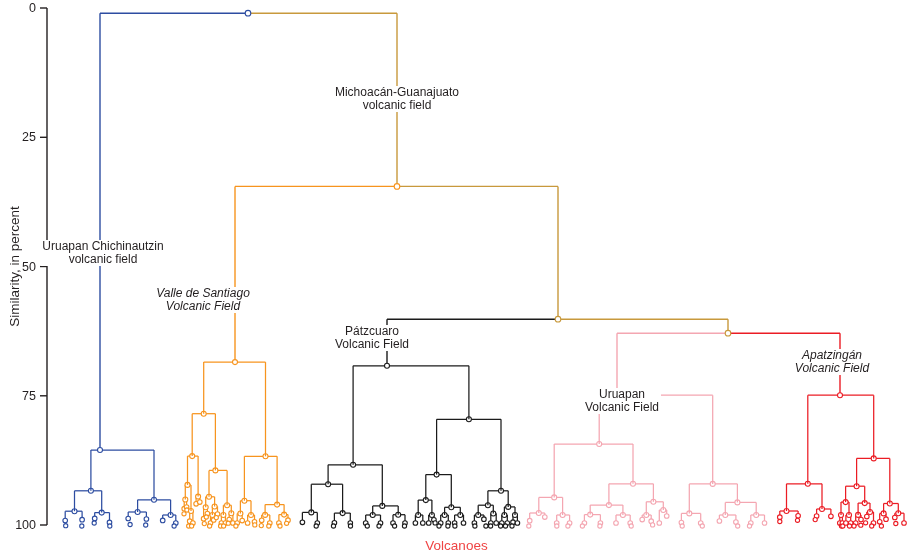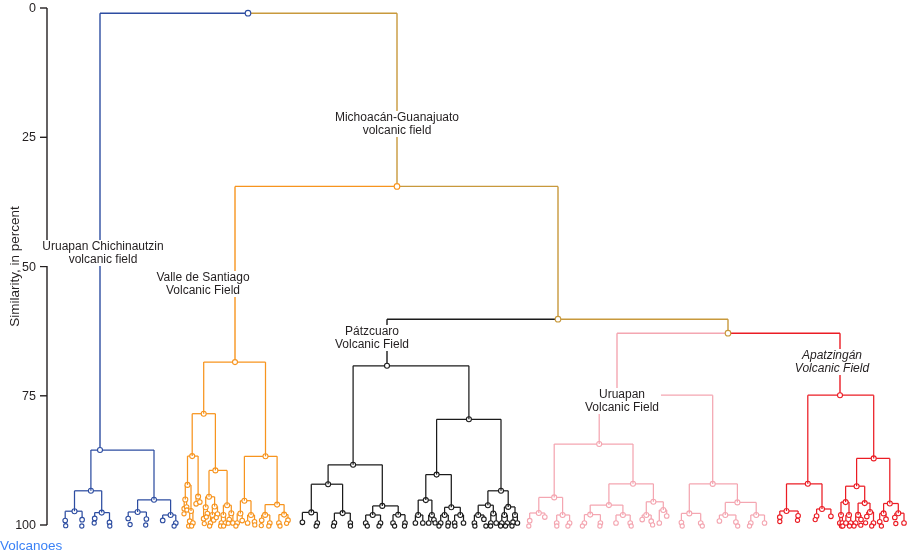--- a/index.html
+++ b/index.html
@@ -13,22 +13,22 @@
     text-align:center;font-size:12px;line-height:13px;
     background:#fff;padding:0 2px;white-space:nowrap;color:#231f20;
   }
   .fieldlabel span{display:block;}
   #ylabel{
     position:absolute;left:-66px;top:259px;width:160px;text-align:center;
     transform:rotate(-90deg);transform-origin:center center;
     font-size:13.5px;color:#231f20;
   }
   #xlabel{
-    position:absolute;left:0;right:0;top:538px;
-    font-size:13.5px;color:#3b82f6;
+    position:absolute;left:0;right:0;top:538px;text-align:center;
+    font-size:13.5px;color:#ef4444;
   }
 </style>
 </head>
 <body>
 
 <div id="figure">
   <svg id="dendro" width="913" height="557" viewBox="0 0 913 557">
       <line x1="47.0" y1="8.0" x2="47.0" y2="525.0" stroke="#231f20" stroke-width="1.4"></line>
       <line x1="40.0" y1="8.0" x2="47.0" y2="8.0" stroke="#231f20" stroke-width="1.4"></line>
       <text x="36" y="12.2" text-anchor="end" font-size="12.5" font-family="Liberation Sans, sans-serif" fill="#231f20">0</text>
@@ -557,30 +557,30 @@
         <circle cx="873.7" cy="458.4" r="2.5" fill="#fff" stroke="#eb1c24" stroke-width="1.1"></circle>
         <line x1="873.7" y1="395.2" x2="873.7" y2="458.4" stroke="#eb1c24" stroke-width="1.25"></line>
         <line x1="807.8" y1="395.2" x2="873.7" y2="395.2" stroke="#eb1c24" stroke-width="1.25"></line>
         <circle cx="840.0" cy="395.2" r="2.5" fill="#fff" stroke="#eb1c24" stroke-width="1.1"></circle>
       </g>
     </svg>
 
   <div id="ylabel">Similarity, in percent</div>
   <div id="xlabel">Volcanoes</div>
 
-  <div class="fieldlabel" style="left: 397px; top: 99px; margin-top: 25px;">
+  <div class="fieldlabel" style="left: 397px; top: 99px;">
     <span>Michoacán-Guanajuato</span>
     <span>volcanic field</span>
   </div>
 
   <div class="fieldlabel" style="left: 103px; top: 253px;">
     <span>Uruapan Chichinautzin</span>
     <span>volcanic field</span>
   </div>
-  <div class="fieldlabel" style="left: 203px; top: 284px;">
+  <div class="fieldlabel" style="left: 203px; top: 300px; font-style: italic;">
     <span>Valle de Santiago</span>
     <span>Volcanic Field</span>
   </div>
   <div class="fieldlabel" style="left: 372px; top: 338px;">
     <span>Pátzcuaro</span>
     <span>Volcanic Field</span>
   </div>
   <div class="fieldlabel" style="left: 622px; top: 362px; margin-top: 39px;">
     <span>Uruapan</span>
     <span>Volcanic Field</span>

